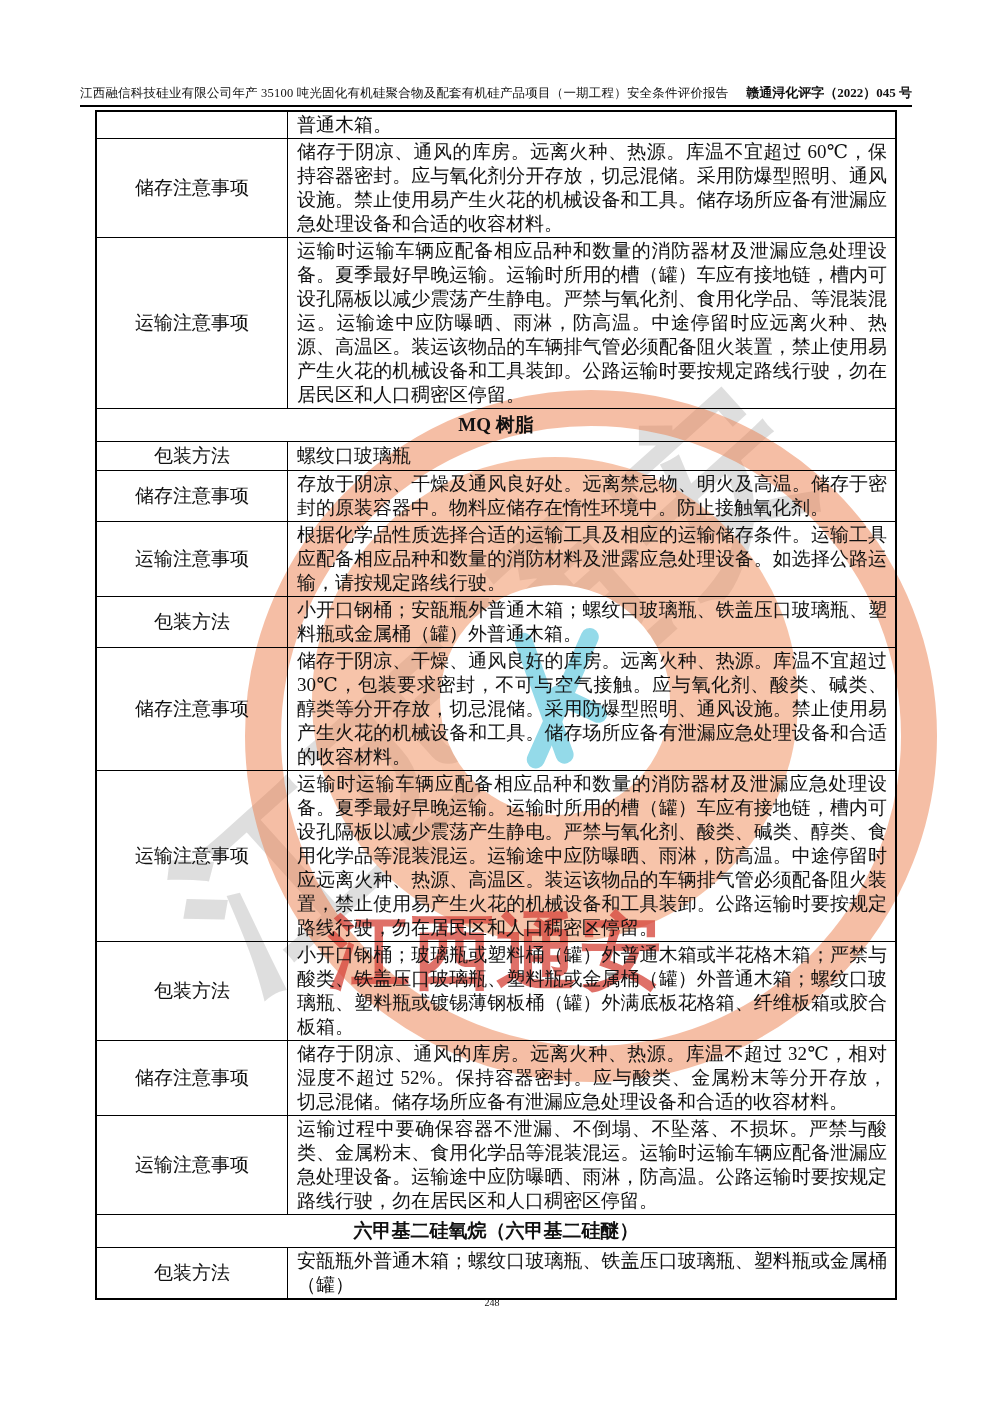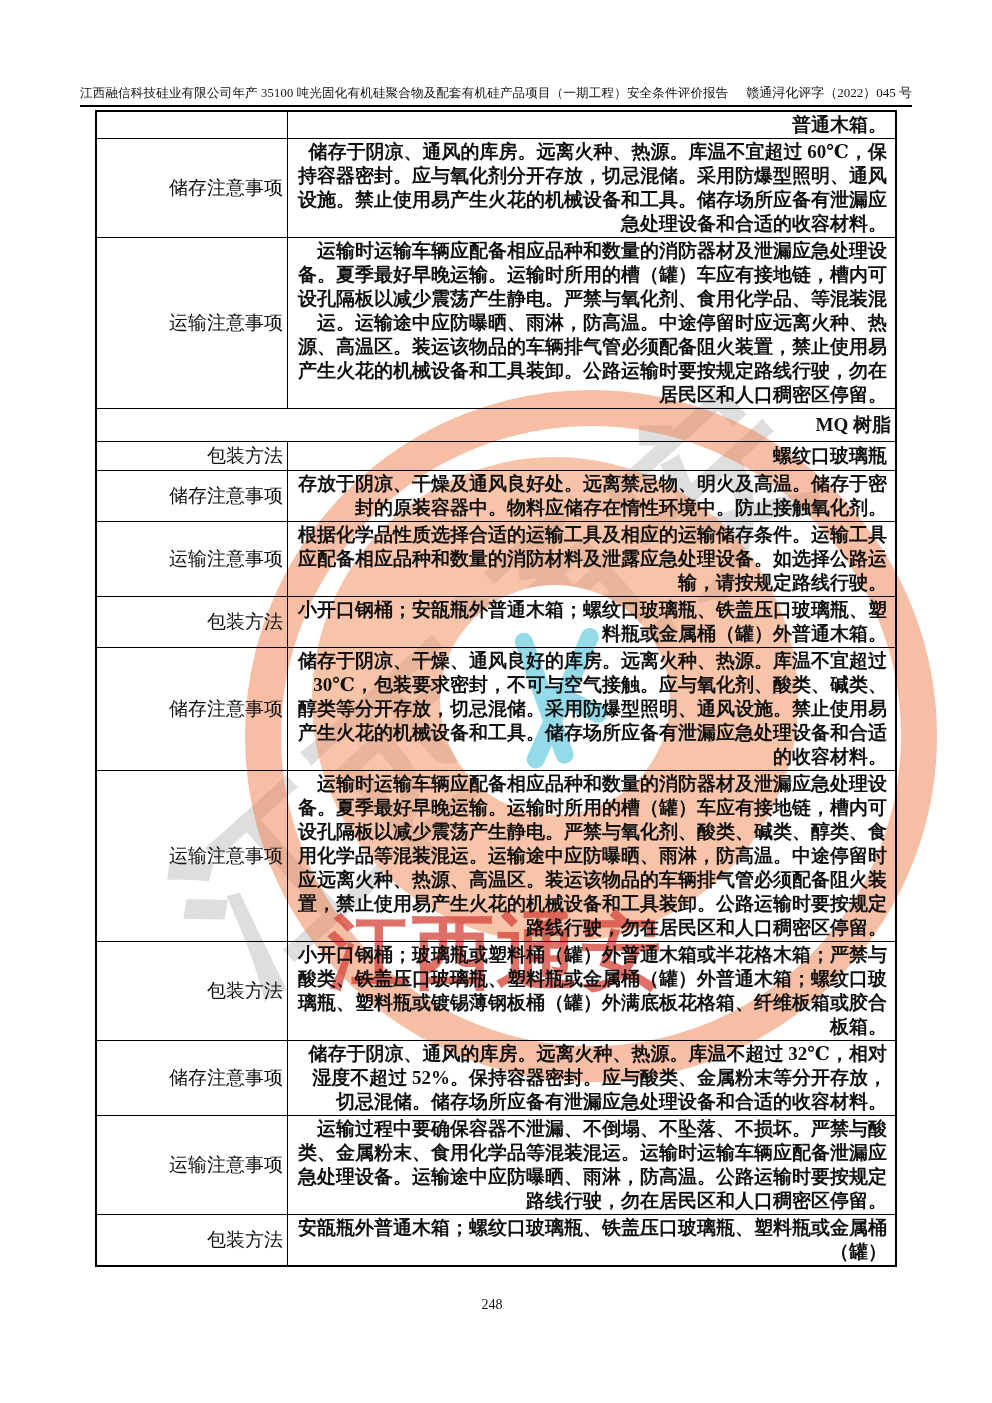--- a/index.html
+++ b/index.html
@@ -38,34 +38,34 @@
   }
 
   
   .content{position:relative;z-index:1;}
   .header{
     width:832px;margin:0 auto;padding:84px 0 3px 0;
     display:flex;justify-content:space-between;align-items:flex-end;
     border-bottom:2px solid #000000;
   }
   .header .title{font-size:12.5px;letter-spacing:0.2px;}
-  .header .docno{font-size:13px;font-weight:normal;white-space:nowrap;padding-left:8px;}
+  .header .docno{font-size:13px;font-weight:bold;white-space:nowrap;padding-left:8px;}
 
   table.doc{
     width:802px;margin:3px auto 0;border-collapse:collapse;table-layout:fixed;
     border:2px solid #000;background:transparent;
   }
-  table.doc td{border:1px solid #000;font-size:19px;vertical-align:middle;text-align:right;}
+  table.doc td{border:1px solid #000;font-size:19px;vertical-align:middle;}
   td.label{width:182px;text-align:center;padding:2px 4px;line-height:24px;}
-  td.value{padding:1px 8px 1px 9px;line-height:24px;text-align:justify;font-weight:bold;}
+  td.value{padding:1px 8px 1px 9px;line-height:24px;text-align:justify;}
   td.section{text-align:center;font-weight:bold;padding:4px 4px;line-height:24px;}
 
   .footer{
     position:absolute;left:0;right:8px;top:1297px;text-align:center;
-    font-size:14px;z-index:1;
+    font-size:10px;z-index:1;
   }
 </style>
 </head>
 <body>
 
 <div class="page">
 
   <div class="wm-layer">
     <div class="wm-gray">江西通安</div>
     <div class="wm-ring"></div>
@@ -135,20 +135,23 @@
           </tr>
           <tr>
             <td class="label">储存注意事项</td>
             <td class="value">储存于阴凉、通风的库房。远离火种、热源。库温不超过 32℃，相对湿度不超过 52%。保持容器密封。应与酸类、金属粉末等分开存放，切忌混储。储存场所应备有泄漏应急处理设备和合适的收容材料。</td>
           </tr>
           <tr>
             <td class="label">运输注意事项</td>
             <td class="value">运输过程中要确保容器不泄漏、不倒塌、不坠落、不损坏。严禁与酸类、金属粉末、食用化学品等混装混运。运输时运输车辆应配备泄漏应急处理设备。运输途中应防曝晒、雨淋，防高温。公路运输时要按规定路线行驶，勿在居民区和人口稠密区停留。</td>
           </tr>
           <tr>
+            <td colspan="2" class="section">六甲基二硅氧烷（六甲基二硅醚）</td>
+          </tr>
+          <tr>
             <td class="label">包装方法</td>
             <td class="value">安瓿瓶外普通木箱；螺纹口玻璃瓶、铁盖压口玻璃瓶、塑料瓶或金属桶（罐）</td>
           </tr>
         </tbody>
     </table>
   </div>
 
   <div class="footer">248</div>
 </div>
 

